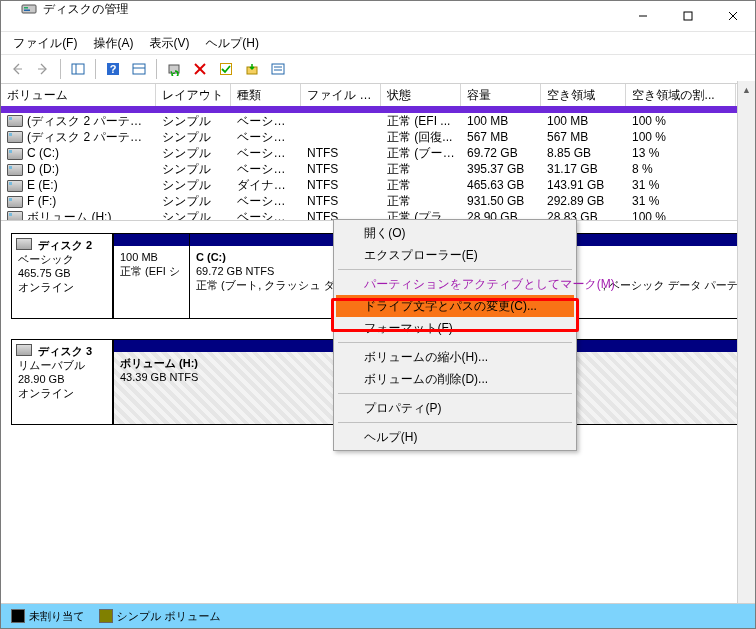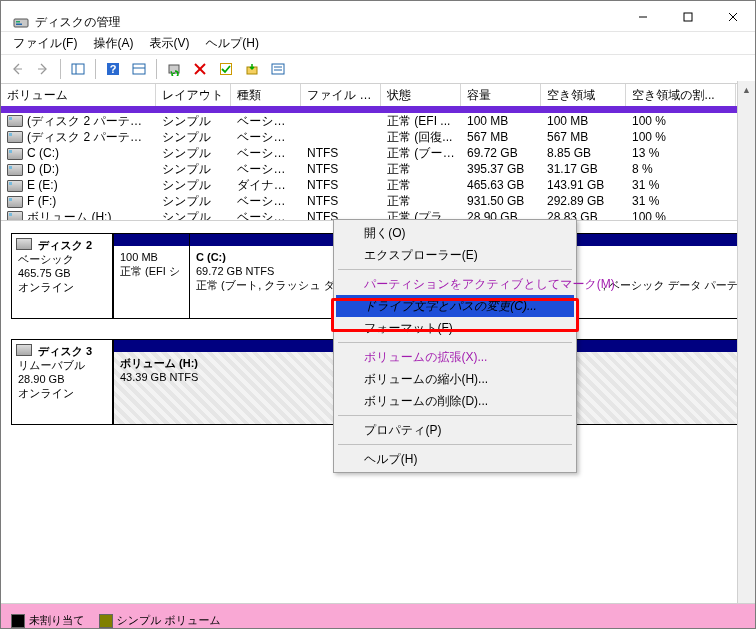--- a/index.html
+++ b/index.html
@@ -1,18 +1,18 @@
 <!DOCTYPE html>
 <html><head>
 <meta charset="utf-8">
 <style>
   html,body{margin:0;padding:0;font-family:"Yu Gothic UI","Meiryo",sans-serif;font-size:12px;color:#000;background:#f0f0f0;}
   .window{width:756px;height:629px;background:#fff;border:1px solid #7a7a7a;box-sizing:border-box;position:relative;overflow:hidden;}
   
-  .titlebar{height:30px;display:flex;align-items:flex-end;padding:0 0 0 12px;border-bottom:1px solid #e5e5e5;}
+  .titlebar{height:30px;display:flex;align-items:flex-start;padding:0 0 0 20px;border-bottom:1px solid #e5e5e5;}
   .titlebar .ticon{width:16px;height:16px;margin-right:6px;display:flex;align-items:center;justify-content:center;}
   .titlebar .title{flex:1;font-size:12px;}
   .winbtn{width:45px;height:29px;display:flex;align-items:center;justify-content:center;}
   
   .menubar{height:22px;display:flex;align-items:center;padding:0 4px;border-bottom:1px solid #e5e5e5;}
   .menubar .mitem{padding:2px 8px;cursor:default;}
   
   .toolbar{height:28px;display:flex;align-items:center;padding:0 4px;border-bottom:1px solid #d0d0d0;background:#fff;gap:2px;}
   .tbtn{width:22px;height:22px;display:flex;align-items:center;justify-content:center;border:1px solid transparent;}
   .tbtn.disabled{opacity:0.4;}
@@ -34,29 +34,29 @@
   .diskhdr .dicon{position:absolute;left:4px;top:4px;width:14px;height:10px;border:1px solid #555;background:linear-gradient(#ddd,#aaa);}
   .diskhdr .dtxt{margin-left:0;}
   .diskhdr .dname{font-weight:bold;margin-bottom:0;}
   .partwrap{flex:1;display:flex;border:1px solid #000;border-left:none;}
   .part{border-left:1px solid #000;box-sizing:border-box;padding:4px 6px;font-size:11px;line-height:14px;overflow:hidden;white-space:nowrap;position:relative;}
   .part .ptop{position:absolute;left:0;right:0;top:0;height:12px;}
   .part.primary .ptop{background:#000080;}
   .part .pbody{margin-top:12px;}
   .part.hatched{background:repeating-linear-gradient(45deg,#f3f3f3 0 4px,#e6e6e6 4px 8px);}
   
-  .legend{position:absolute;left:0;right:0;bottom:0;height:24px;border-top:1px solid #d0d0d0;display:flex;align-items:flex-end;gap:14px;padding:0 10px;font-size:11px;background:#f9a8d4;}
+  .legend{position:absolute;left:0;right:0;bottom:0;height:24px;border-top:1px solid #d0d0d0;display:flex;align-items:center;gap:14px;padding:0 10px;font-size:11px;background:#7dd3fc;}
   .lg{display:flex;align-items:center;gap:4px;}
   .sw{width:12px;height:12px;border:1px solid #666;}
   .sw.black{background:#000;} .sw.navy{background:#000080;} .sw.olive{background:#808000;}
   
   .ctx{position:absolute;left:332px;top:218px;width:238px;background:#f0f0f0;border:1px solid #a0a0a0;box-shadow:2px 2px 4px rgba(0,0,0,.25);padding:2px;z-index:10;}
   .ctx .citem{height:22px;display:flex;align-items:center;padding:0 20px 0 28px;white-space:nowrap;}
   .ctx .citem.disabled{color:#a21caf;}
-  .ctx .citem.hl{background:#1d4ed8;font-style:italic;}
+  .ctx .citem.hl{background:#f97316;}
   .ctx .csep{height:1px;background:#c0c0c0;margin:3px 2px;}
   .redbox{position:absolute;border:3px solid #ff0000;border-radius:2px;pointer-events:none;z-index:11;}
   
   .vscroll{position:absolute;right:0;top:80px;bottom:24px;width:17px;background:#f0f0f0;border-left:1px solid #d0d0d0;}
   .vscroll .arrow{height:17px;display:flex;align-items:center;justify-content:center;color:#606060;font-size:9px;}
   svg{display:block;}
 </style>
 </head>
 <body>
 
@@ -328,21 +328,20 @@
   </div>
 
   <div class="ctx">
     <div class="citem enabled">開く(O)</div>
     <div class="citem enabled">エクスプローラー(E)</div>
     <div class="csep"></div>
     <div class="citem disabled">パーティションをアクティブとしてマーク(M)</div>
     <div class="citem enabled hl">ドライブ文字とパスの変更(C)...</div>
     <div class="citem enabled">フォーマット(F)...</div>
     <div class="csep"></div>
-    <div class="citem disabled">ボリュームの拡張(X)...</div>
     <div class="citem enabled">ボリュームの縮小(H)...</div>
     <div class="citem enabled">ボリュームの削除(D)...</div>
     <div class="csep"></div>
     <div class="citem enabled">プロパティ(P)</div>
     <div class="csep"></div>
     <div class="citem enabled">ヘルプ(H)</div>
   </div>
   <div class="redbox" style="left:330px;top:297px;width:242px;height:28px;"></div>
 
 </div>

